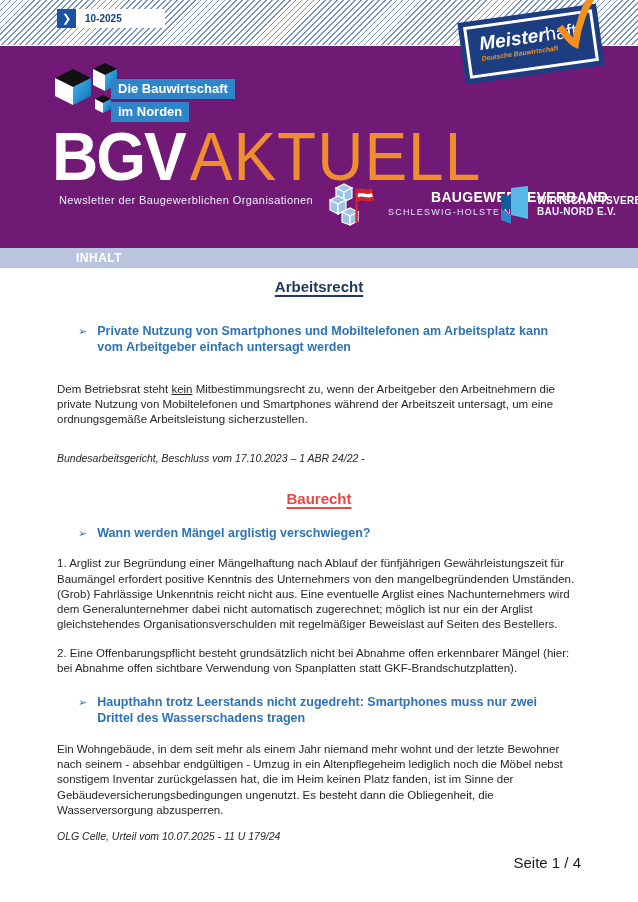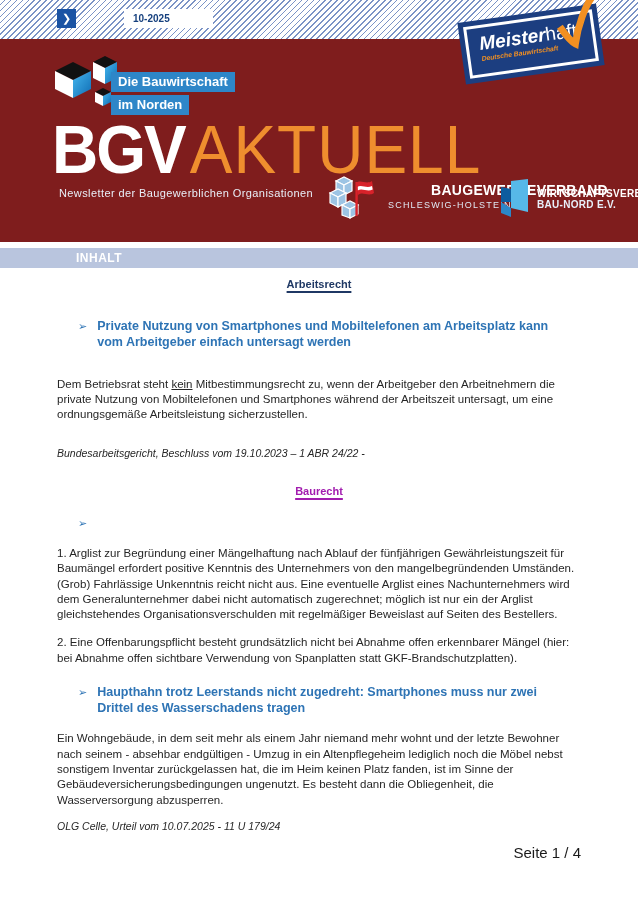--- a/index.html
+++ b/index.html
@@ -14,37 +14,37 @@
     position:absolute;left:0;top:0;width:638px;height:45px;
     background:repeating-linear-gradient(135deg,#ffffff 0px,#ffffff 3px,#7b93c6 3px,#7b93c6 4.2px);
   }
   .issue-tab{position:absolute;left:57px;top:9px;display:flex;align-items:stretch;height:19px;}
   .issue-chevron{
     width:19px;height:19px;background:#1a53a4;color:#ffffff;
     font-size:11px;font-weight:700;display:flex;align-items:center;justify-content:center;
   }
   .issue-label{
     width:89px;height:19px;background:#ffffff;color:#16407e;
-    font-size:10px;font-weight:700;display:flex;align-items:center;padding-left:9px;box-sizing:border-box;margin-left:48px;
+    font-size:10px;font-weight:700;display:flex;align-items:center;padding-left:9px;box-sizing:border-box;
   }
 
   
   .badge{
     position:absolute;left:466px;top:18px;width:130px;height:52px;box-sizing:border-box;
     background:#1c3e80;border:3px solid #ffffff;box-shadow:0 0 0 5px #1c3e80;
     transform:rotate(-8deg);z-index:5;padding:6px 26px 4px 11px;
   }
   .badge-title{color:#ffffff;font-size:19px;line-height:20px;white-space:nowrap;}
   .badge-title .bold{font-weight:800;font-style:italic;}
   .badge-title .light{font-weight:400;}
   .badge-sub{color:#f29022;font-size:6.8px;font-weight:700;font-style:italic;margin-top:1px;white-space:nowrap;}
   .badge-check{position:absolute;right:-8px;top:-18px;width:44px;height:56px;}
 
   
-  .header{position:absolute;left:0;top:39px;width:638px;height:203px;background:#7f1d1d;}
+  .header{position:absolute;left:0;top:46px;width:638px;height:203px;background:#701a75;}
   .cubes-logo{position:absolute;left:55px;top:17px;}
   .brand-labels{position:absolute;left:111px;top:33px;}
   .brand-label-line{
     display:table;background:#2e86c8;color:#ffffff;font-size:13px;font-weight:700;
     padding:2px 7px 3px 7px;margin-bottom:3px;white-space:nowrap;
   }
   .masthead{position:absolute;left:52px;top:78px;display:flex;align-items:flex-end;transform:scaleY(1.06);transform-origin:top left;white-space:nowrap;}
   .masthead-main{color:#ffffff;font-size:64px;font-weight:800;letter-spacing:-2px;line-height:62px;}
   .masthead-accent{color:#ef8e2e;font-size:64px;font-weight:300;letter-spacing:1px;line-height:62px;margin-left:5px;}
   .masthead-sub{position:absolute;left:59px;top:148px;color:#e9eff8;font-size:11px;letter-spacing:0.4px;}
@@ -60,23 +60,23 @@
 
   
   .toc-bar{
     position:absolute;left:0;top:248px;width:638px;height:20px;background:#b9c5de;
     color:#ffffff;font-size:12px;font-weight:700;letter-spacing:0.5px;
     line-height:20px;padding-left:76px;box-sizing:border-box;
   }
 
   
   .content{position:absolute;left:0;top:268px;width:638px;padding:0 57px;box-sizing:border-box;color:#262626;}
-  .rubric{text-align:center;font-size:11px;font-weight:700;}
+  .rubric{text-align:center;font-size:15px;font-weight:700;}
   .rubric-navy{color:#1f3864;margin-top:10px;}
-  .rubric-blue{color:#a21caf;margin-top:24px;}
+  .rubric-blue{color:#ef4444;margin-top:24px;}
   .rubric span{text-decoration:underline;text-underline-offset:3px;text-decoration-thickness:1.5px;}
   .item-heading{
     display:flex;gap:10px;color:#2e74b5;font-weight:700;font-size:12.5px;line-height:1.3;
     padding-left:21px;max-width:500px;box-sizing:border-box;
   }
   .mt-lg{margin-top:28px;}
   .mt-md{margin-top:18px;}
   .bullet{flex:0 0 auto;font-size:11px;line-height:16px;}
   .heading-text{max-width:452px;}
   .para{font-size:11.5px;line-height:1.33;margin-top:0;}
@@ -183,26 +183,27 @@
 
     <div class="rubric rubric-navy"><span>Arbeitsrecht</span></div>
 
     <div class="item-heading mt-lg">
       <span class="bullet">➢</span>
       <span class="heading-text">Private Nutzung von Smartphones und Mobiltelefonen am Arbeitsplatz kann vom Arbeitgeber einfach untersagt werden</span>
     </div>
 
     <p class="para p-gap-lg"><span>Dem Betriebsrat steht </span><span class="underlined">kein</span><span> Mitbestimmungsrecht zu, wenn der Arbeitgeber den Arbeitnehmern die private Nutzung von Mobiltelefonen und Smartphones während der Arbeitszeit untersagt, um eine ordnungsgemäße Arbeitsleistung sicherzustellen.</span></p>
 
-    <p class="citation c-gap-lg">Bundesarbeitsgericht, Beschluss vom 19.10.2023 – 1 ABR 24/22 -</p>
+    <p class="citation c-gap-lg">Bundesarbeitsgericht, Beschluss vom 17.10.2023 – 1 ABR 24/22 -</p>
 
     <div class="rubric rubric-blue"><span>Baurecht</span></div>
 
     <div class="item-heading mt-md">
       <span class="bullet">➢</span>
+      <span class="heading-text">Wann werden Mängel arglistig verschwiegen?</span>
     </div>
 
     <p class="para p-gap-md">1. Arglist zur Begründung einer Mängelhaftung nach Ablauf der fünfjährigen Gewährleistungszeit für Baumängel erfordert positive Kenntnis des Unternehmers von den mangelbegründenden Umständen. (Grob) Fahrlässige Unkenntnis reicht nicht aus. Eine eventuelle Arglist eines Nachunternehmers wird dem Generalunternehmer dabei nicht automatisch zugerechnet; möglich ist nur ein der Arglist gleichstehendes Organisationsverschulden mit regelmäßiger Beweislast auf Seiten des Bestellers.</p>
     <p class="para p-gap-sm">2. Eine Offenbarungspflicht besteht grundsätzlich nicht bei Abnahme offen erkennbarer Mängel (hier: bei Abnahme offen sichtbare Verwendung von Spanplatten statt GKF-Brandschutzplatten).</p>
 
     <p class="citation c-gap-md">
       </p>
 
     <div class="item-heading mt-md">
       <span class="bullet">➢</span>

